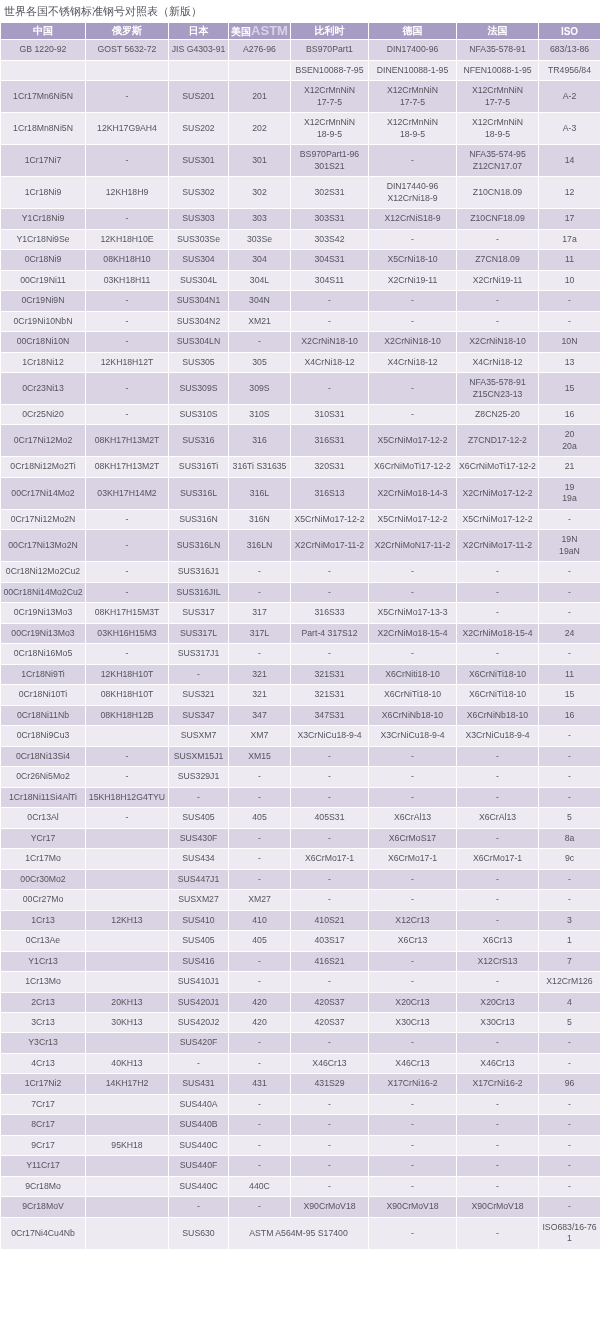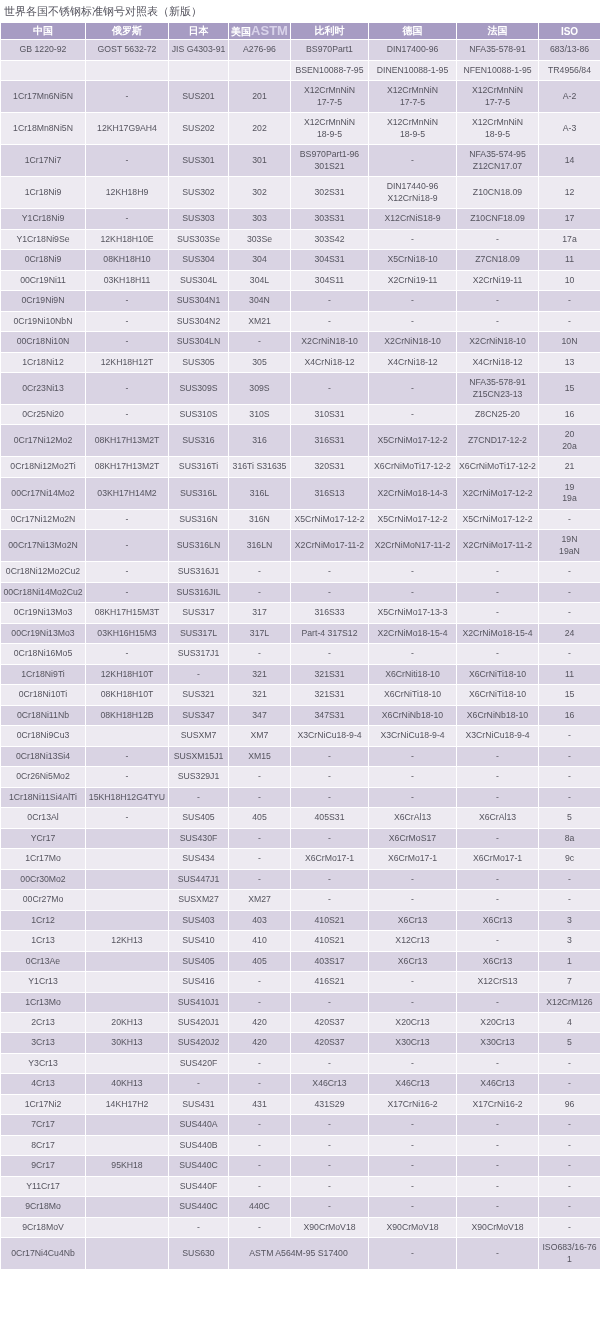--- a/index.html
+++ b/index.html
@@ -477,30 +477,20 @@
           <td>00Cr27Mo</td>
           <td></td>
           <td>SUSXM27</td>
           <td>XM27</td>
           <td>-</td>
           <td>-</td>
           <td>-</td>
           <td>-</td>
         </tr>
         <tr>
-          <td>1Cr12</td>
-          <td></td>
-          <td>SUS403</td>
-          <td>403</td>
-          <td>410S21</td>
-          <td>X6Cr13</td>
-          <td>X6Cr13</td>
-          <td>3</td>
-        </tr>
-        <tr>
           <td>1Cr13</td>
           <td>12KH13</td>
           <td>SUS410</td>
           <td>410</td>
           <td>410S21</td>
           <td>X12Cr13</td>
           <td>-</td>
           <td>3</td>
         </tr>
         <tr>

